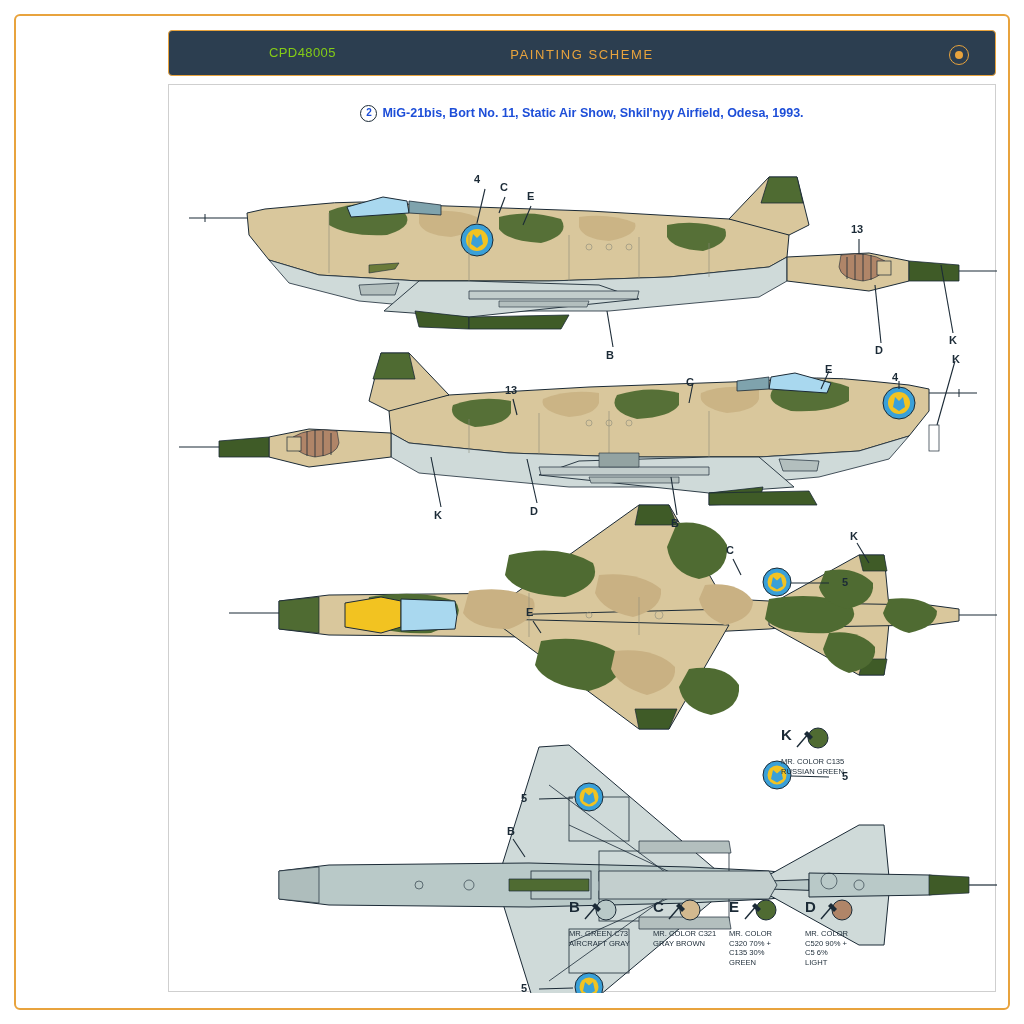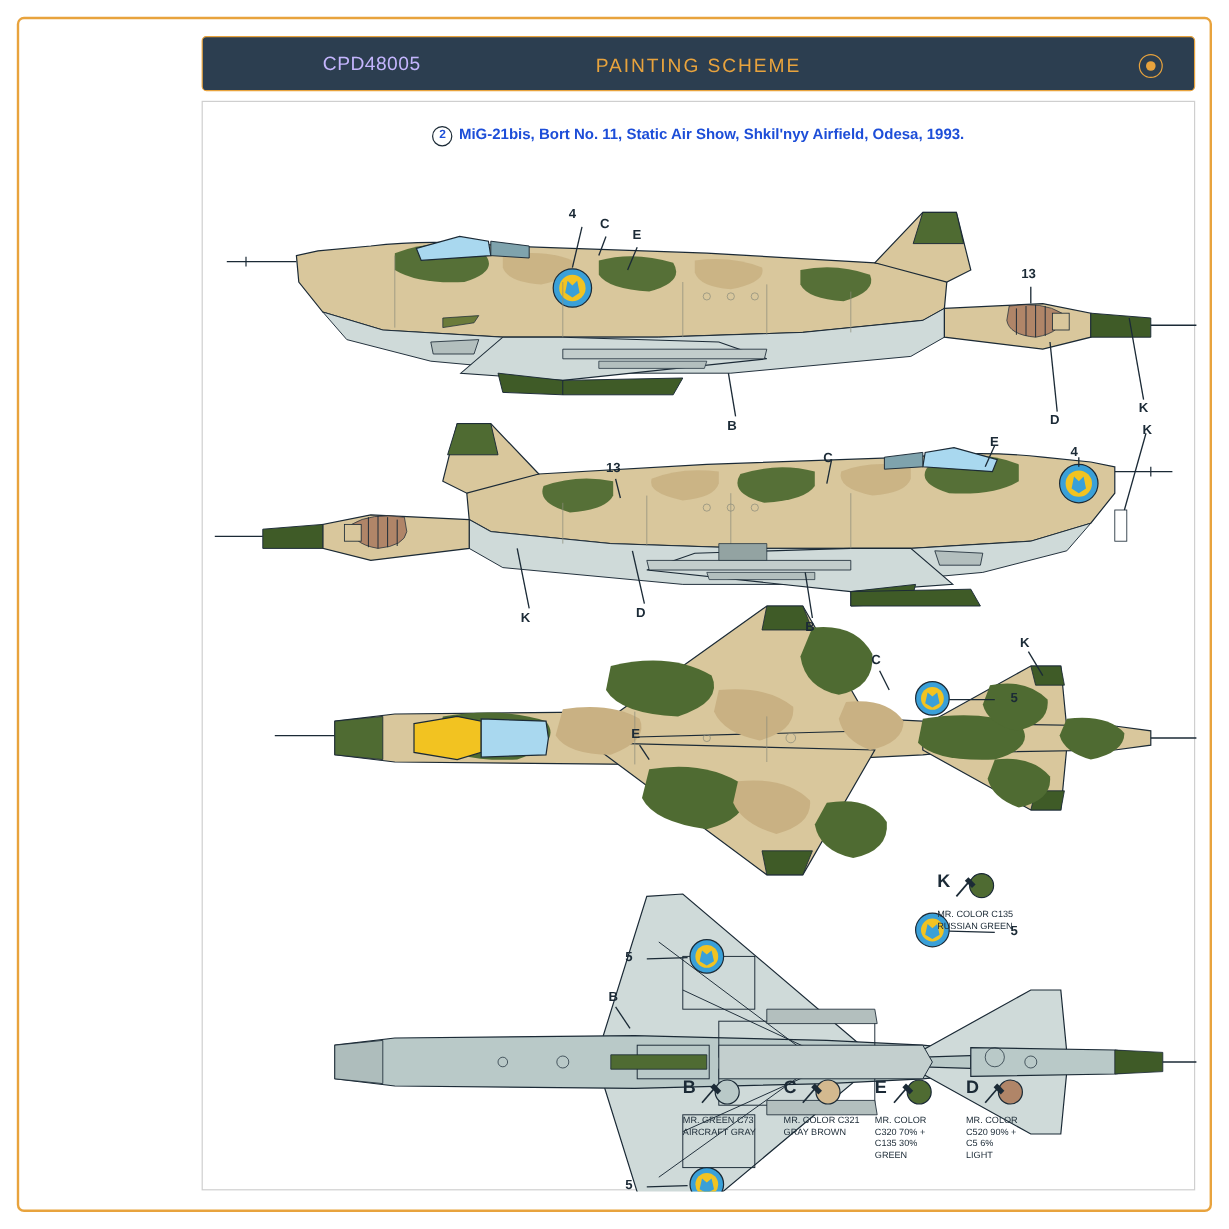--- a/index.html
+++ b/index.html
@@ -24,30 +24,30 @@
     left:152px;top:14px;
     width:828px;height:46px;
     background:#2c3e50;
     border:1px solid #e8a33d;
     border-radius:4px;
     box-sizing:border-box;
   }
   .kit-code{
     position:absolute;
     left:100px;top:14px;
-    color:#c4b5fd;
-    font-size:16px;
+    color:#84cc16;
+    font-size:13px;
     letter-spacing:.4px;
   }
   .scheme-title{
     position:absolute;
     left:0;right:0;top:16px;
     text-align:center;
     color:#e8a33d;
-    font-size:16px;
+    font-size:13px;
     letter-spacing:1.6px;
   }
   .hdr-dot{
     position:absolute;
     right:26px;top:14px;
     width:18px;height:18px;
     border-radius:50%;
     border:1px solid #e8a33d;
     background:#2c3e50;
   }

